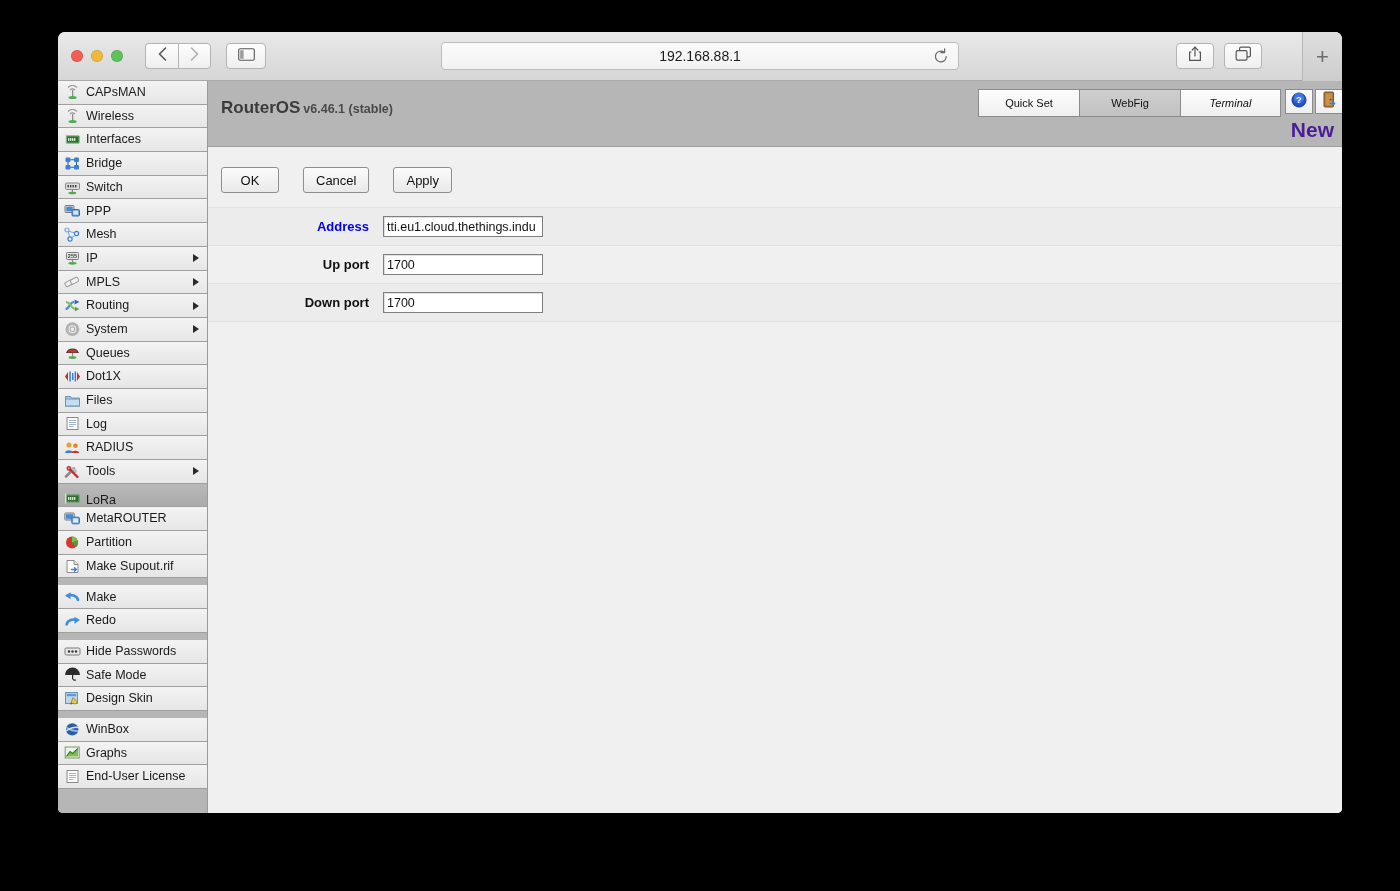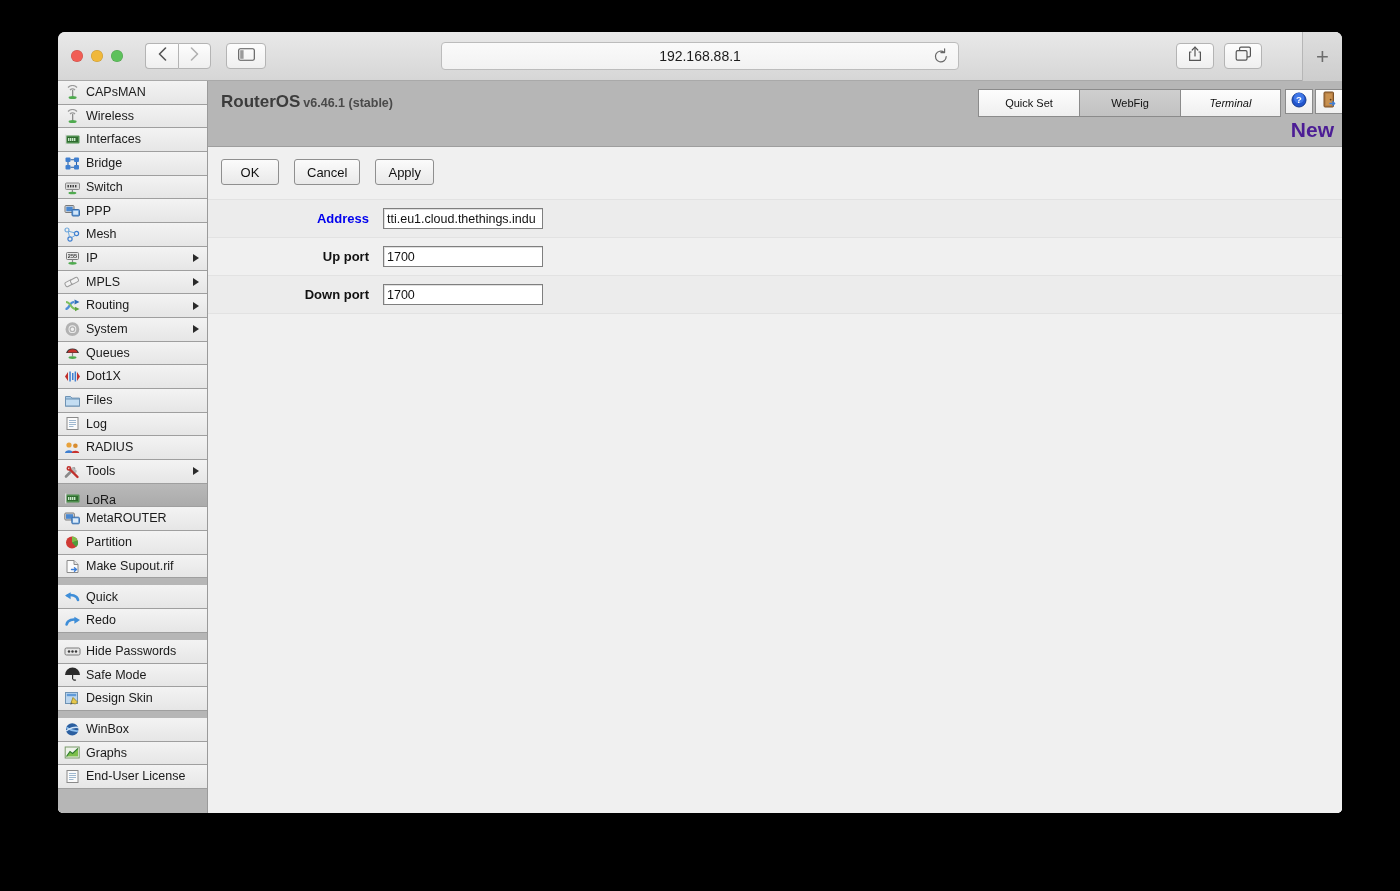--- a/index.html
+++ b/index.html
@@ -111,21 +111,21 @@
   
   #content { flex: 1; display: flex; flex-direction: column; background: #f0f0f0; }
 
   #ros-header {
     background: #b6b6b6;
     height: 66px;
     position: relative;
     border-bottom: 1px solid #9e9e9e;
   }
   #ros-title {
-    position: absolute; left: 13px; top: 11px;
+    position: absolute; left: 13px; top: 17px;
     font-size: 17px; font-weight: bold; color: #3c3c3c;
   }
   #ros-version { font-size: 12.5px; font-weight: bold; color: #4a4a4a; margin-left: 3px; }
 
   #mode-tabs { position: absolute; right: 61px; top: 8px; display: flex; }
   .mode-tab {
     width: 101px; height: 28px;
     display: flex; align-items: center; justify-content: center;
     font-size: 11px; color: #111;
     background: linear-gradient(to bottom,#fdfdfd,#efefef);
@@ -145,21 +145,21 @@
   #help-btn { right: 29px; }
   #logout-btn { right: -1px; }
 
   #new-label {
     position: absolute; right: 8px; bottom: 4px;
     font-size: 21px; font-weight: bold; color: #4c1d95;
   }
 
   #form-area { flex: 1; background: #f0f0f0; overflow: hidden; }
 
-  #btn-row { padding: 12px 0 14px 13px; display: flex; gap: 15px; }
+  #btn-row { padding: 20px 0 14px 13px; display: flex; gap: 24px; }
   .act-btn {
     min-width: 58px; height: 26px; padding: 0 12px;
     font-size: 13px; color: #111;
     background: linear-gradient(to bottom,#fbfbfb,#e9e9e9);
     border: 1px solid #8f8f8f;
     border-radius: 3px;
   }
 
   .form-row {
     position: relative;
@@ -510,21 +510,21 @@
           </div>
         </div>
         <div class="menu-group">
           <div class="menu-item">
             <span class="mi-icon">
               <svg width="17" height="15" viewBox="0 0 17 15">
                 <path d="M14 11 C13 6.5 7 5.2 3.6 6.6" stroke="#3f8ed8" stroke-width="2.6" fill="none" stroke-linecap="round"></path>
                 <path d="M1 6.6 L6.6 3.2 L6.6 10.2 Z" fill="#3f8ed8"></path>
               </svg>
             </span>
-            <span class="mi-label">Quick</span>
+            <span class="mi-label">Make</span>
           </div>
           <div class="menu-item">
             <span class="mi-icon">
               <svg width="17" height="15" viewBox="0 0 17 15">
                 <path d="M2.6 11.5 C3.6 7 9.4 5.7 12.8 7.1" stroke="#3f8ed8" stroke-width="2.6" fill="none" stroke-linecap="round"></path>
                 <path d="M16 7.1 L10.4 3.7 L10.4 10.7 Z" fill="#3f8ed8"></path>
               </svg>
             </span>
             <span class="mi-label">Redo</span>
           </div>

